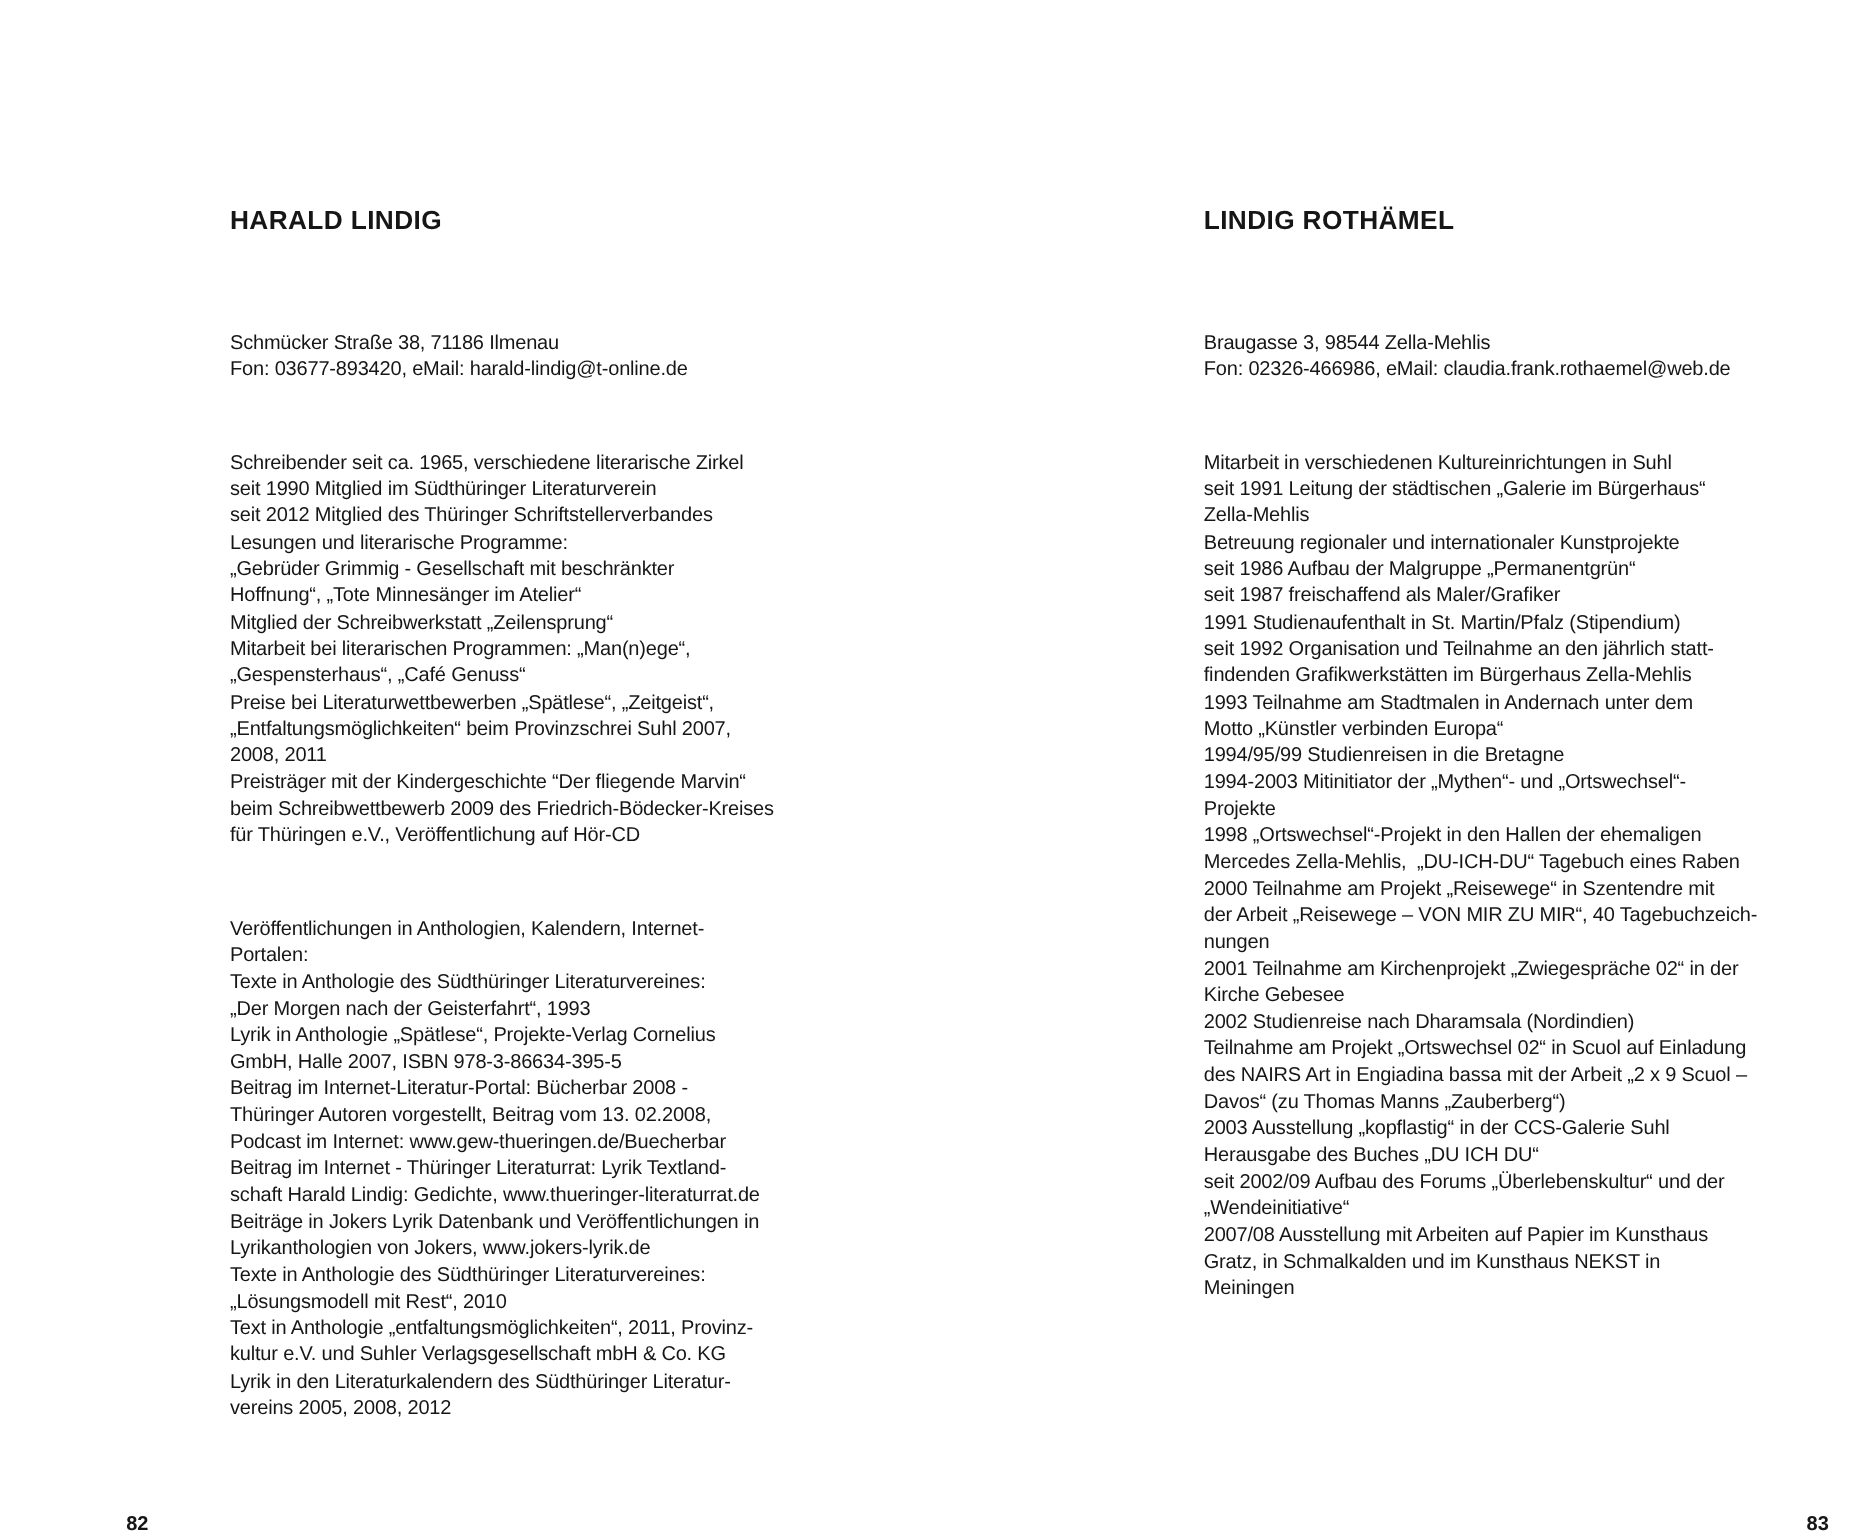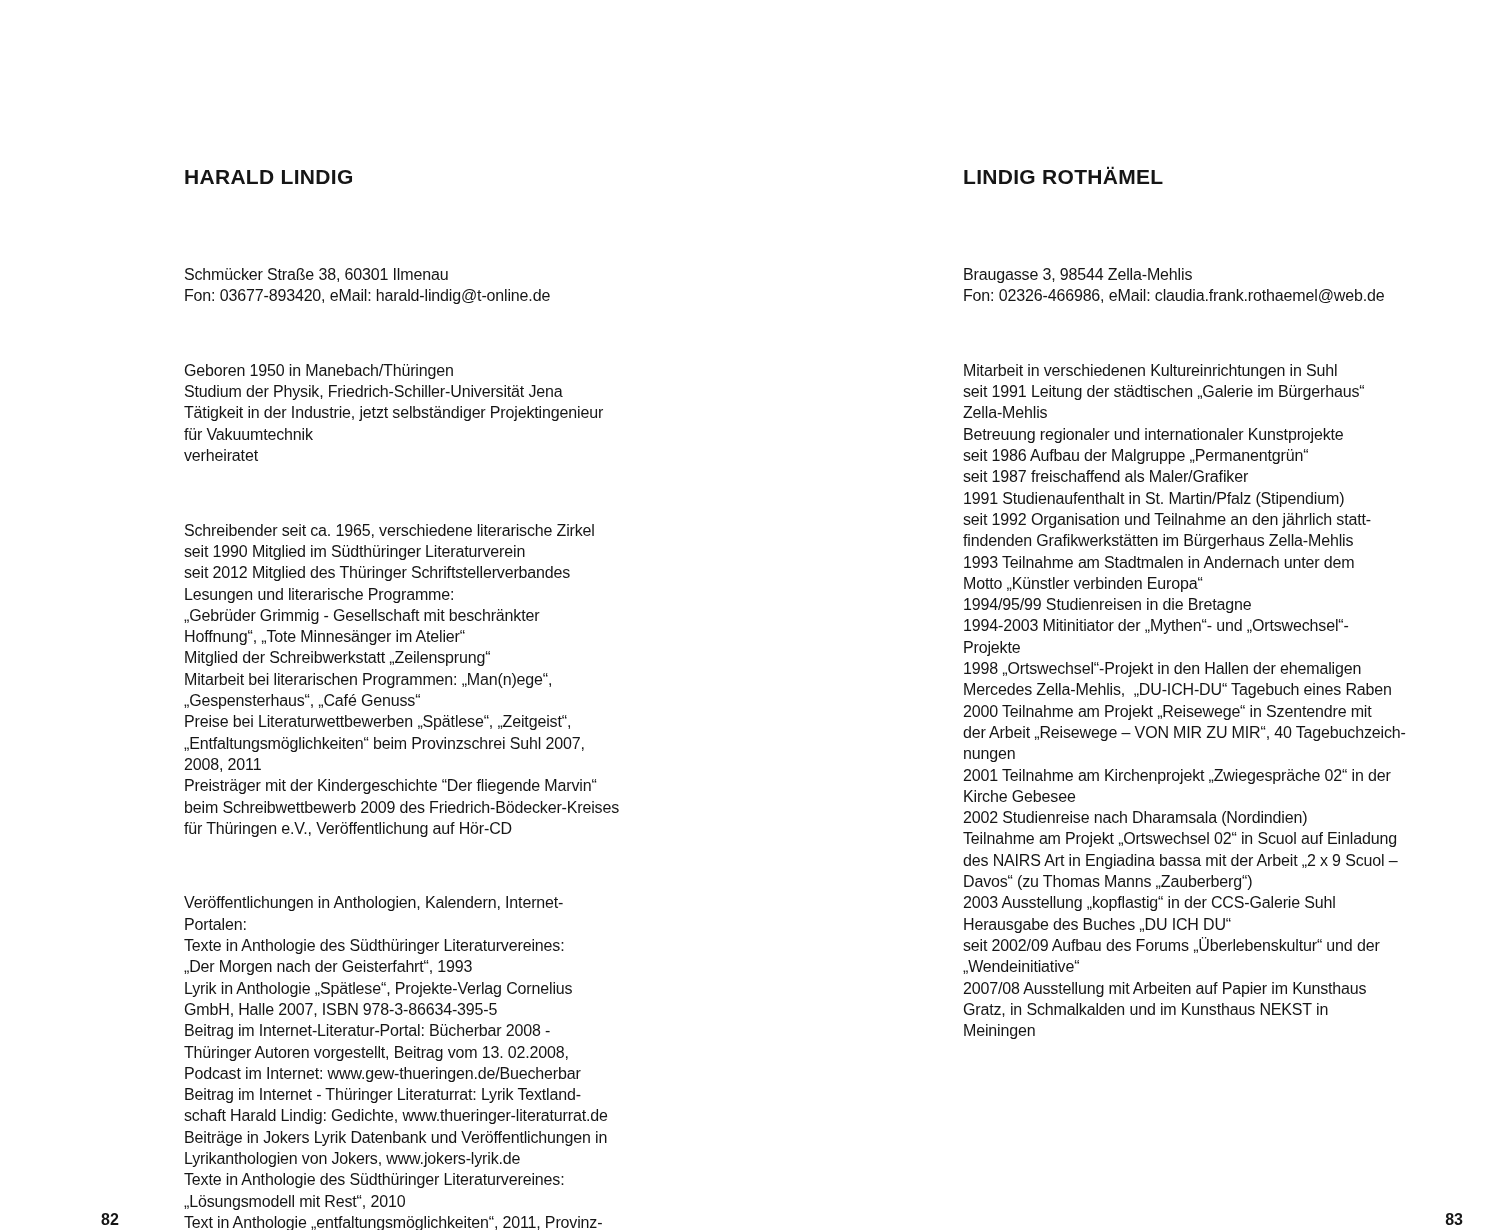--- a/index.html
+++ b/index.html
@@ -48,27 +48,22 @@
   .page-number.left-no  { left: 53px; }
   .page-number.right-no { right: 53px; }
 </style>
 </head>
 <body>
 
 <div class="spread">
 
   <section class="page-column left">
     <h1 class="entry-heading">HARALD LINDIG</h1>
-    <p class="para">Schmücker Straße 38, 60301 Ilmenau
+    <p class="para">Schmücker Straße 38, 71186 Ilmenau
 Fon: 03677-893420, eMail: harald-lindig@t-online.de</p>
-    <p class="para">Geboren 1950 in Manebach/Thüringen
-Studium der Physik, Friedrich-Schiller-Universität Jena
-Tätigkeit in der Industrie, jetzt selbständiger Projektingenieur
-für Vakuumtechnik
-verheiratet</p>
     <p class="para">Schreibender seit ca. 1965, verschiedene literarische Zirkel
 seit 1990 Mitglied im Südthüringer Literaturverein
 seit 2012 Mitglied des Thüringer Schriftstellerverbandes
 Lesungen und literarische Programme:
 „Gebrüder Grimmig - Gesellschaft mit beschränkter
 Hoffnung“, „Tote Minnesänger im Atelier“
 Mitglied der Schreibwerkstatt „Zeilensprung“
 Mitarbeit bei literarischen Programmen: „Man(n)ege“,
 „Gespensterhaus“, „Café Genuss“
 Preise bei Literaturwettbewerben „Spätlese“, „Zeitgeist“,

